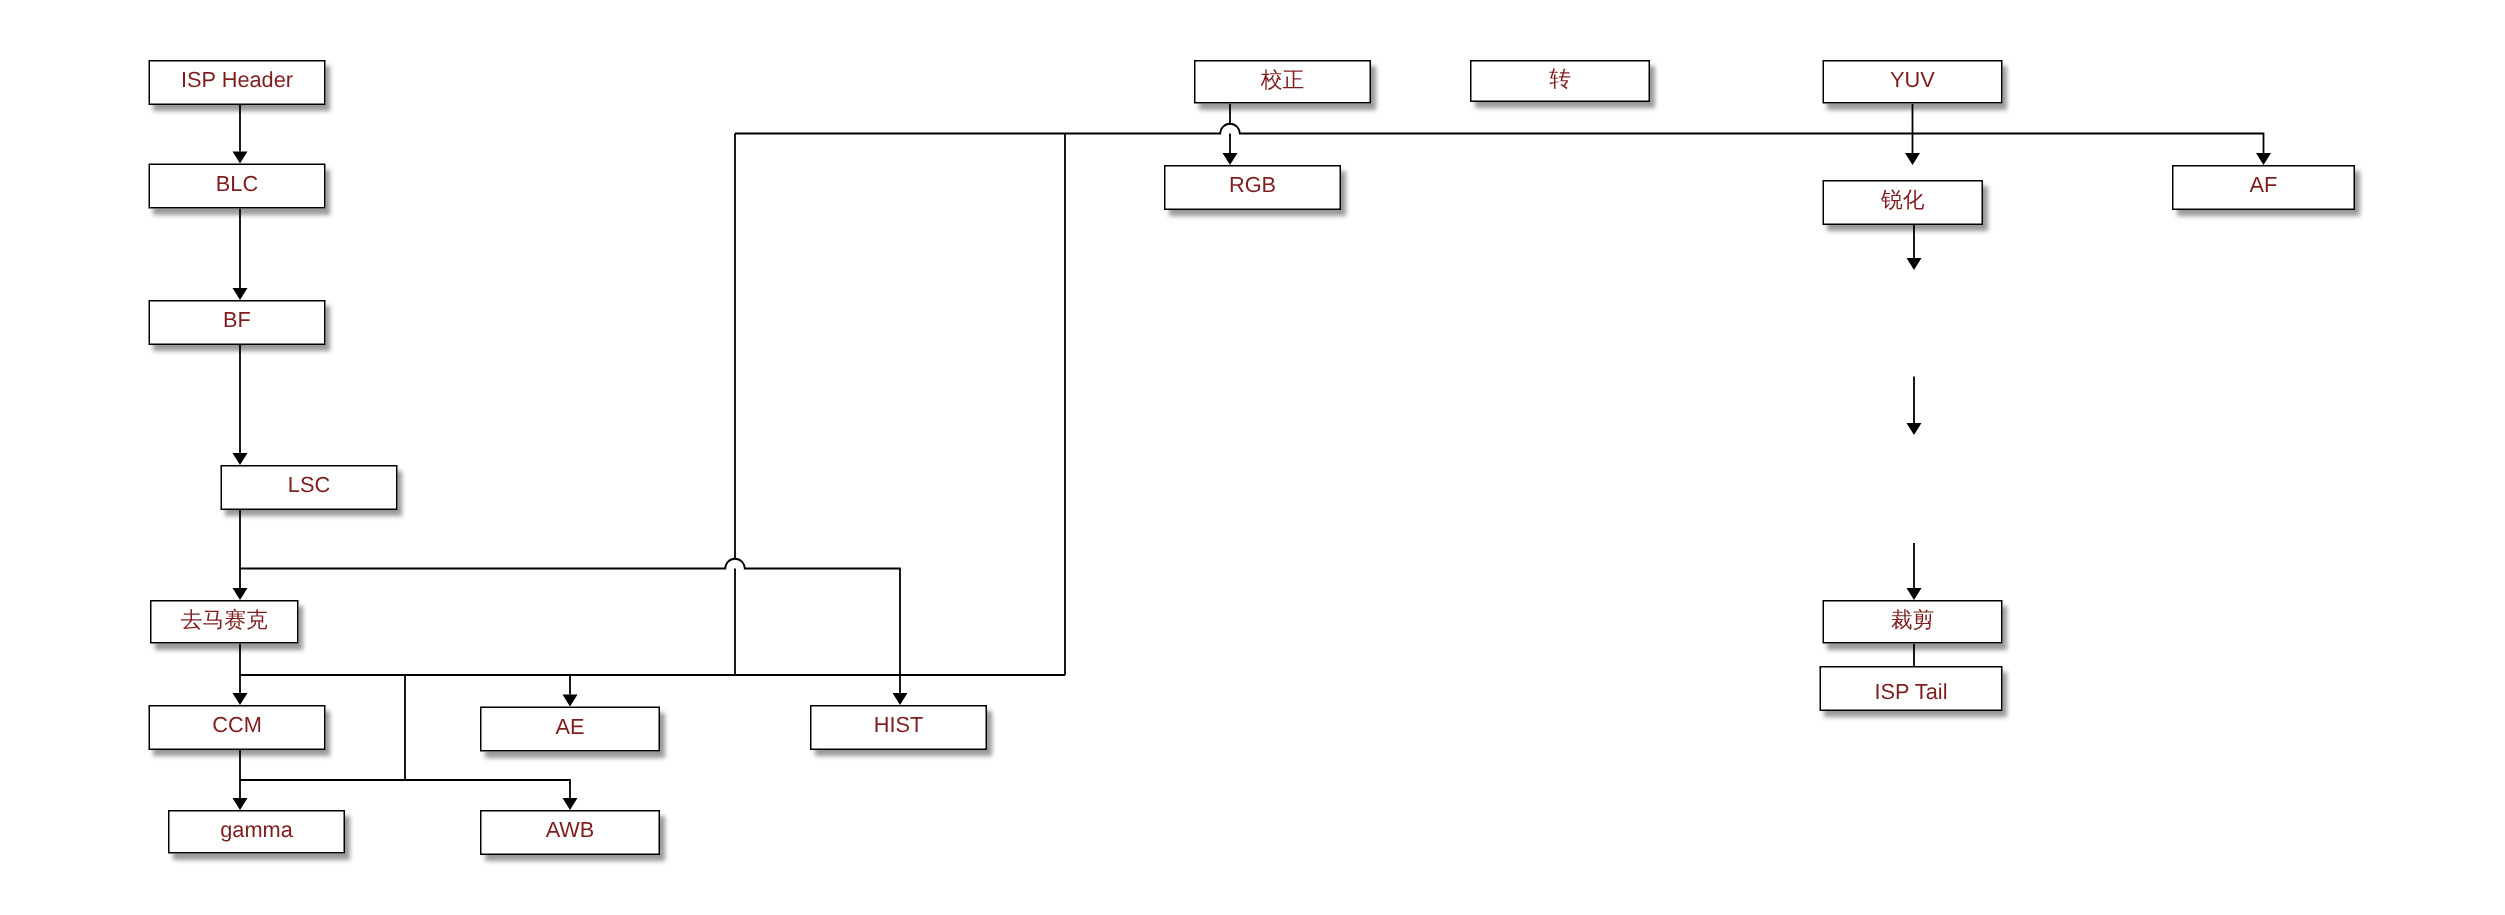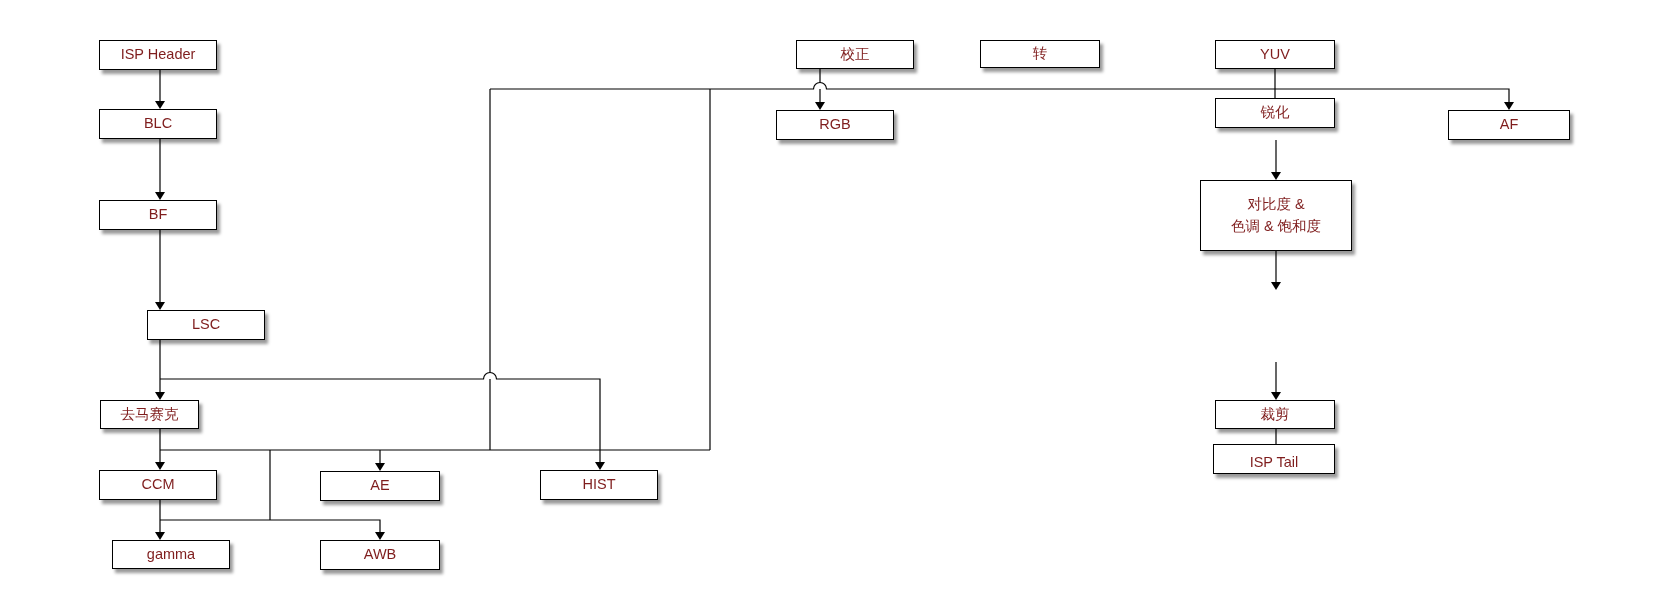--- a/index.html
+++ b/index.html
@@ -148,28 +148,24 @@
   </div>
 
   <div class="node" style="left:980px; top:40px; width:120px; height:28px;">
     <span>转</span>
   </div>
 
   <div class="node" style="left:1215px; top:40px; width:120px; height:29px;">
     <span>YUV</span>
   </div>
 
-  <div class="node" style="left:1215px; top:98px; width:120px; height:30px;align-items:center;">
+  <div class="node" style="left:1215px; top:120px; width:107px; height:30px;align-items:center;">
     <span>锐化</span>
   </div>
 
-  <div class="node" style="left:1200px; top:180px; width:152px; height:71px;">
-    <span>对比度 &amp;</span>
-    <span>色调 &amp; 饱和度</span>
-  </div>
 
 
   <div class="node" style="left:1215px; top:400px; width:120px; height:29px;">
     <span>裁剪</span>
   </div>
 
   <div class="node" style="left:1213px; top:444px; width:122px; height:30px;justify-content:flex-end;">
     <span>ISP Tail</span>
   </div>
 

